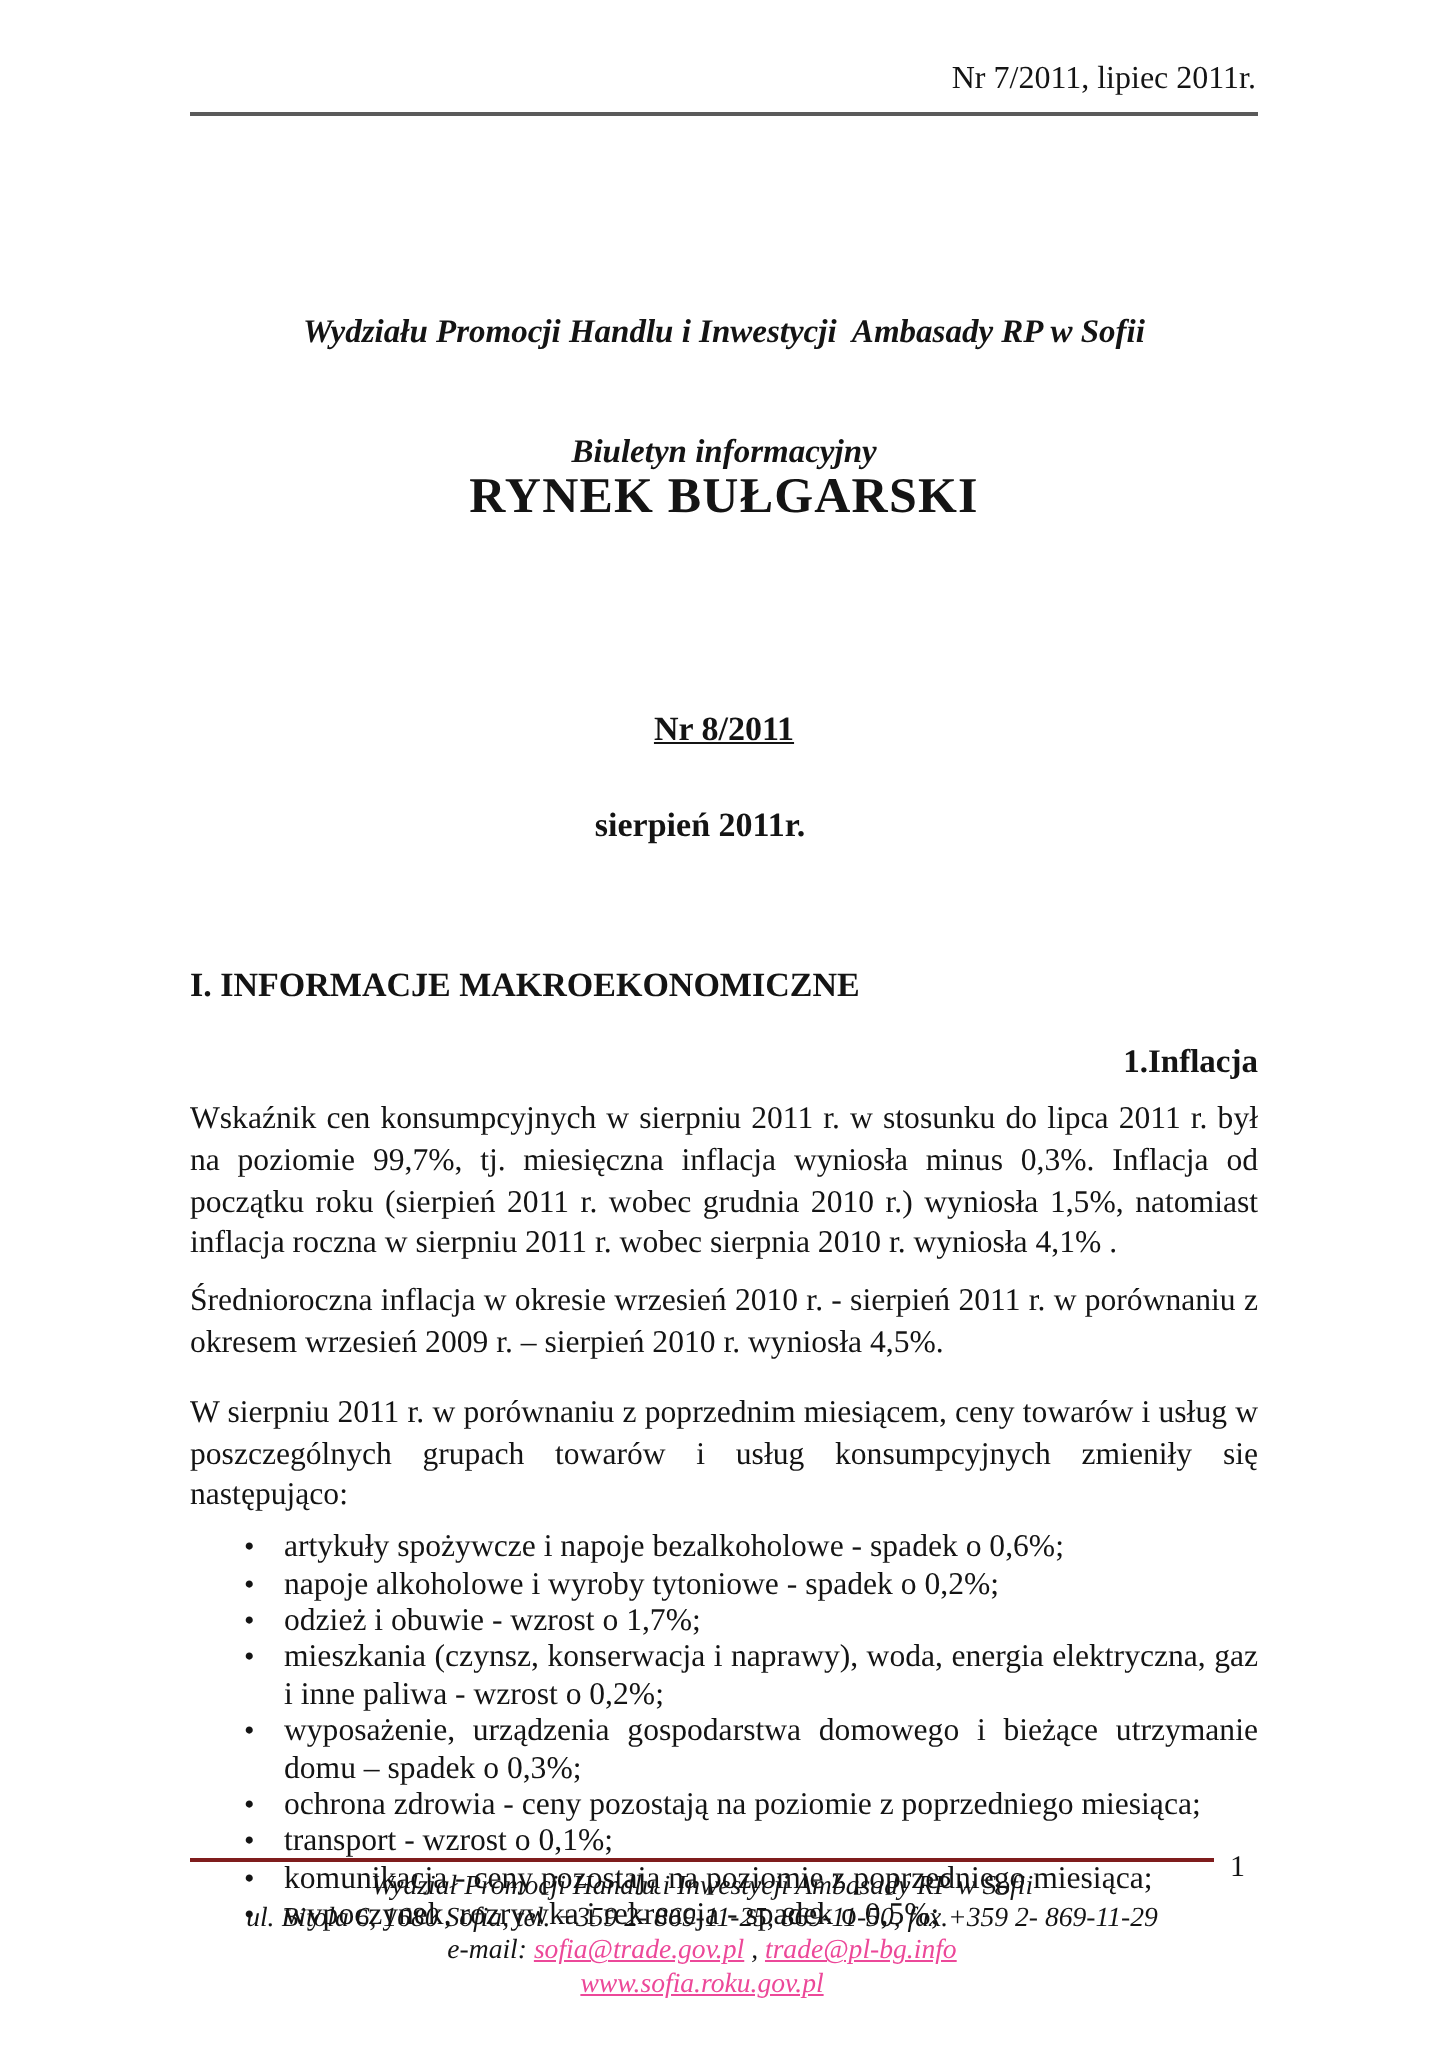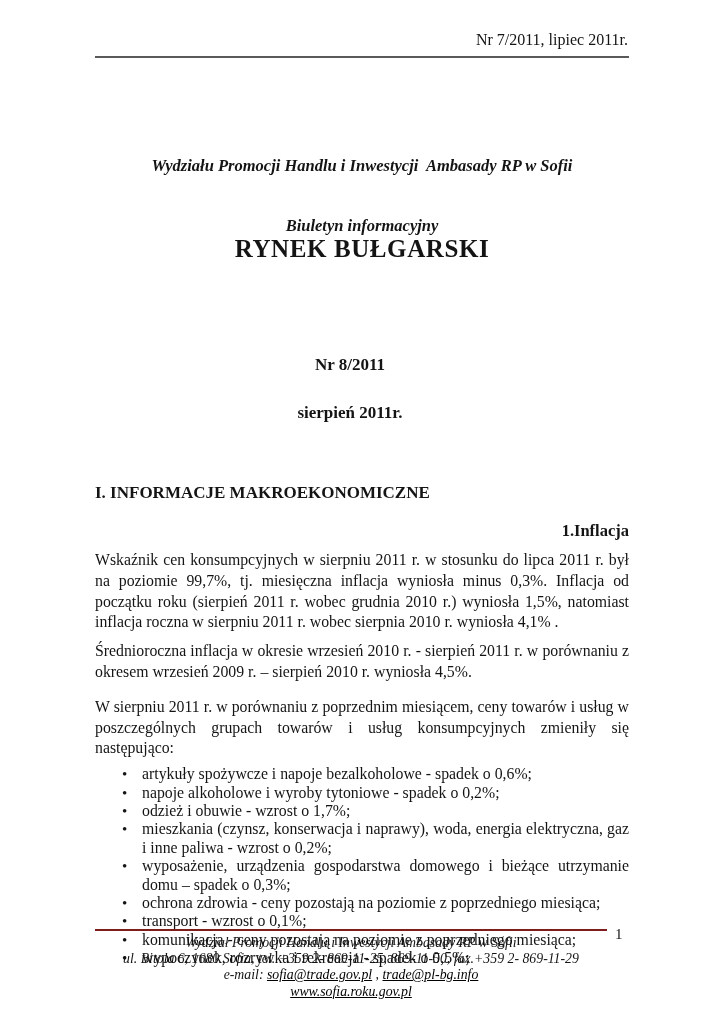--- a/index.html
+++ b/index.html
@@ -44,24 +44,25 @@
   .doc-title{
     position:absolute;
     top:235px; left:0; width:724px;
     text-align:center;
     font-weight:bold;
     font-size:25px;
     letter-spacing:0.6px;
   }
   .issue-number{
     position:absolute;
-    top:355px; left:0; width:700px;
+    top:355px; left:12px; width:700px;
     text-align:center;
     font-weight:bold;
     font-size:17px;
+    text-decoration:underline;
   }
   .issue-date{
     position:absolute;
     top:403px; left:0; width:700px;
     text-align:center;
     font-weight:bold;
     font-size:17px;
   }
   
   .content{
@@ -112,21 +113,21 @@
     position:absolute;
     top:929px; left:95px; width:512px;
     border-top:2px solid #7f1d1d;
     text-align:center;
     font-style:italic;
     font-size:13.8px;
     line-height:16.2px;
     padding-top:4px;
   }
   .footer .link{
-    color:#000000;
+    color:#ec4899;
     text-decoration:underline;
     cursor:pointer;
   }
   .page-number{
     position:absolute;
     top:926px; left:615px;
     font-size:15px;
   }
 </style>
 </head>

